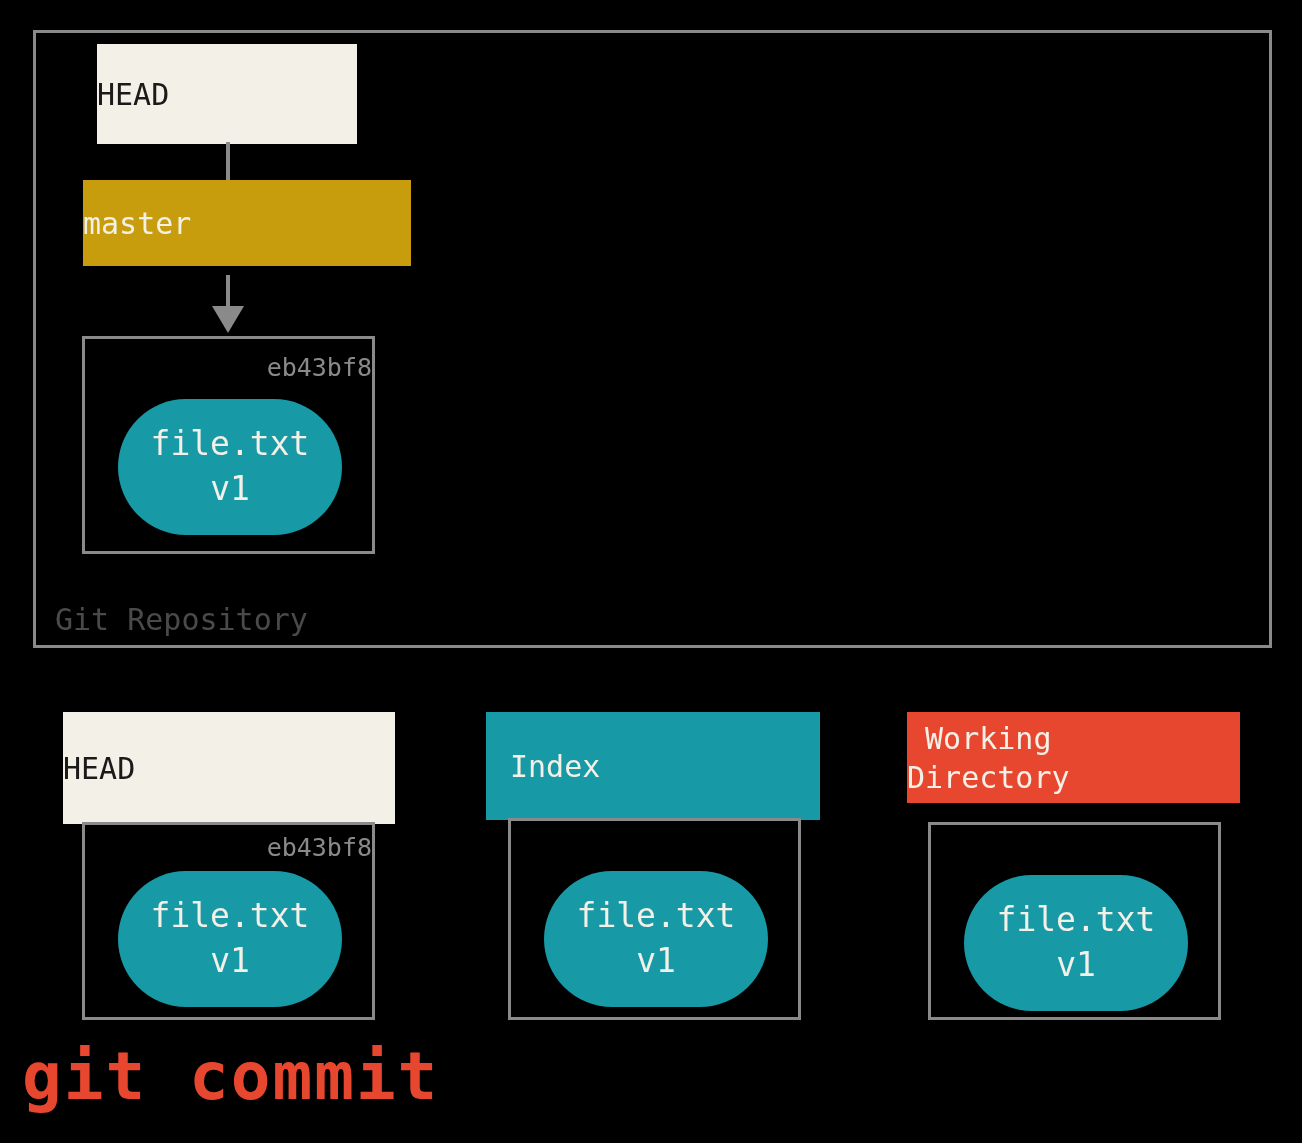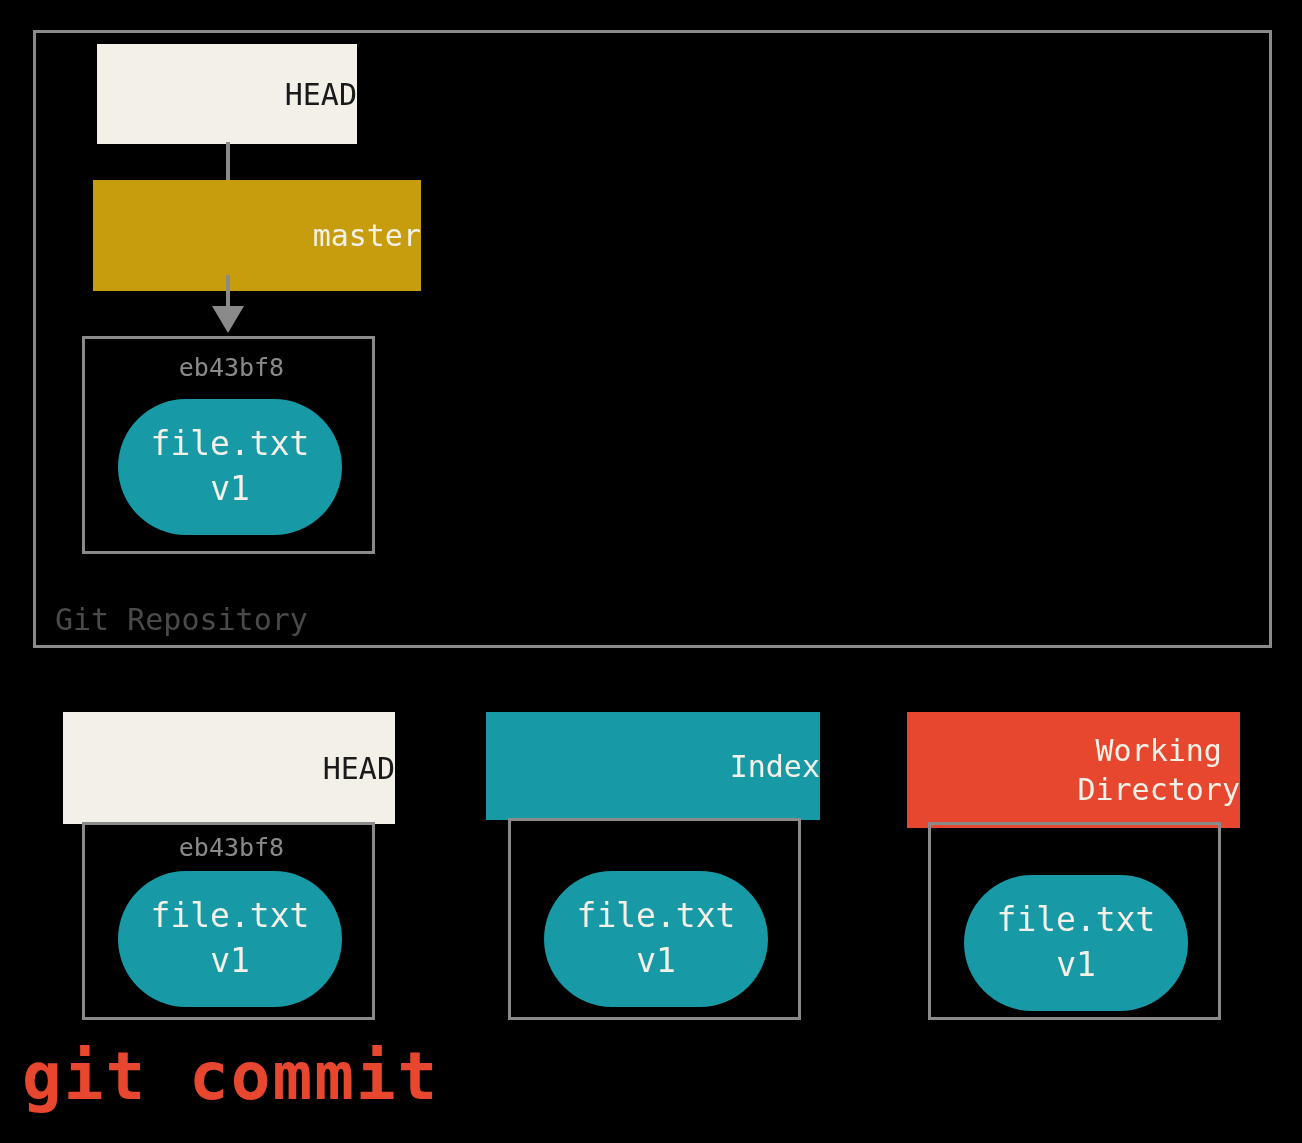--- a/index.html
+++ b/index.html
@@ -17,29 +17,29 @@
   .canvas{
     position:relative;
     width:1302px;height:1143px;
     background:var(--background);
     font-family:"DejaVu Sans Mono","Liberation Mono",monospace;
     overflow:hidden;
   }
   .abs{position:absolute;box-sizing:border-box;}
   .outline{border:3px solid var(--border-gray);background:transparent;}
   .header-box{
-    display:flex;flex-direction:column;align-items:flex-end;justify-content:center;
+    display:flex;flex-direction:column;align-items:flex-start;justify-content:center;
     font-size:30px;line-height:1.3;text-align:center;white-space:pre-line;
   }
   .header-cream{background:var(--cream);color:var(--dark-text);}
   .header-gold{background:var(--gold);color:var(--cream);}
   .header-teal{background:var(--teal);color:var(--cream);padding-left:24px;}
   .header-red{background:var(--red);color:var(--cream);}
   .sha{
-    position:absolute;left:0;right:0;text-align:center;
+    position:absolute;left:0;right:0;text-align:right;
     color:var(--sha-gray);font-size:25px;margin-left:6px;
   }
   .blob{
     position:absolute;border-radius:68px;background:var(--teal);
     display:flex;flex-direction:column;align-items:center;justify-content:center;
     color:var(--cream);font-size:33px;line-height:1.35;text-align:center;
   }
   .connector{position:absolute;width:4px;background:var(--border-gray);}
   .arrow-head{
     position:absolute;width:0;height:0;
@@ -60,21 +60,21 @@
 
   <div class="abs outline" style="left:33px;top:30px;width:1239px;height:618px;"></div>
   <div class="repo-label" style="left:55px;top:602px;">Git Repository</div>
 
   <div class="abs header-box header-cream" style="left:97px;top:44px;width:260px;height:100px;">
     <span>HEAD</span>
   </div>
 
   <div class="connector" style="left:226px;top:142px;height:40px;"></div>
 
-  <div class="abs header-box header-gold" style="left:93px;top:180px;width:328px;height:111px;">
+  <div class="abs header-box header-gold" style="left:83px;top:180px;width:328px;height:86px;">
     <span>master</span>
   </div>
 
   <div class="connector" style="left:226px;top:275px;height:34px;"></div>
   <div class="arrow-head" style="left:212px;top:306px;"></div>
 
   <div class="abs outline" style="left:82px;top:336px;width:293px;height:218px;">
     <div class="sha" style="top:14px;">eb43bf8</div>
     <div class="blob" style="left:33px;top:60px;width:224px;height:136px;">
       <span>file.txt</span>
@@ -96,21 +96,21 @@
   <div class="abs header-box header-teal" style="left:486px;top:712px;width:334px;height:108px;">
     <span>Index</span>
   </div>
   <div class="abs outline" style="left:508px;top:818px;width:293px;height:202px;">
     <div class="blob" style="left:33px;top:50px;width:224px;height:136px;">
       <span>file.txt</span>
       <span>v1</span>
     </div>
   </div>
 
-  <div class="abs header-box header-red" style="left:907px;top:712px;width:333px;height:116px;">
+  <div class="abs header-box header-red" style="left:907px;top:712px;width:333px;height:91px;">
     <span>Working
 Directory</span>
   </div>
   <div class="abs outline" style="left:928px;top:822px;width:293px;height:198px;">
     <div class="blob" style="left:33px;top:50px;width:224px;height:136px;">
       <span>file.txt</span>
       <span>v1</span>
     </div>
   </div>
 

